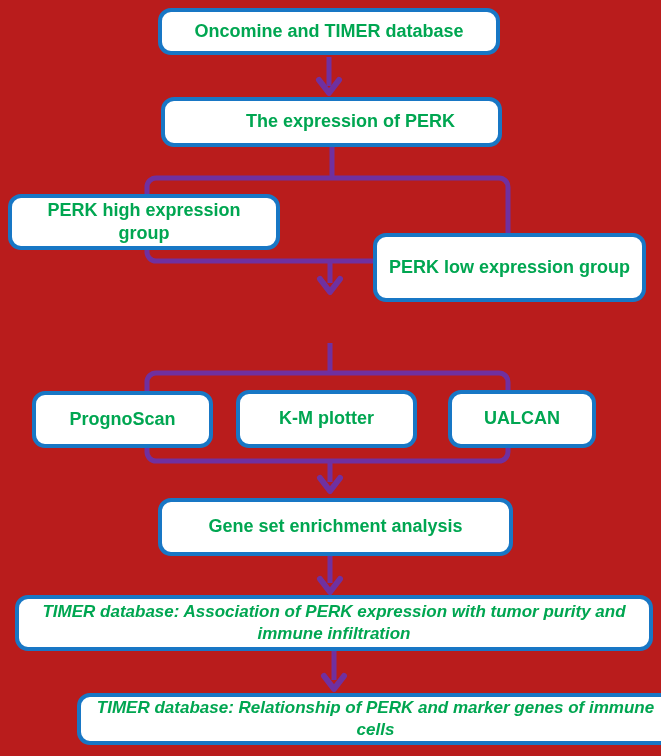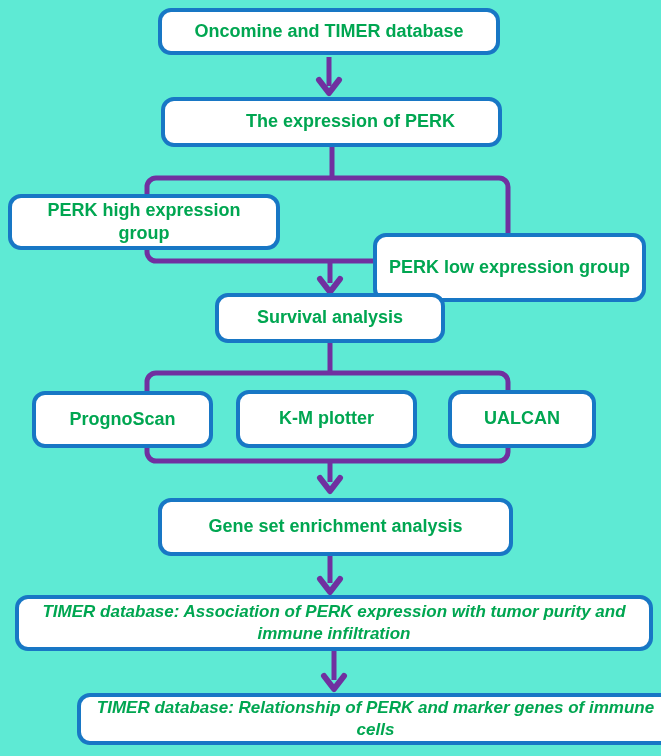--- a/index.html
+++ b/index.html
@@ -1,20 +1,20 @@
 <!DOCTYPE html>
 <html><head>
 <meta charset="utf-8">
 <style>
   html, body { margin: 0; padding: 0; background: #ffffff; }
   .stage {
     position: relative;
     width: 661px;
     height: 756px;
-    background: #5eead4;
+    background: #b91c1c;
     font-family: "Liberation Sans", "DejaVu Sans", sans-serif;
     overflow: hidden;
   }
   .connector-layer {
     position: absolute;
     left: 0; top: 0;
     z-index: 1;
   }
   .connector-layer path, .connector-layer rect {
     fill: none;
@@ -85,21 +85,20 @@
     <path class="head" d="M320,579 L330,592 L340,579"></path>
 
     <path d="M334,651 V680"></path>
     <path class="head" d="M324,676 L334,689 L344,676"></path>
   </svg>
 
   <div class="node n0">Oncomine and TIMER database</div>
   <div class="node n1">The expression of PERK</div>
   <div class="node n2">PERK high expression group</div>
   <div class="node n3">PERK low expression group</div>
-  <div class="node n4">Survival analysis</div>
   <div class="node n5">PrognoScan</div>
   <div class="node n6">K-M plotter</div>
   <div class="node n7">UALCAN</div>
   <div class="node n8">Gene set enrichment analysis</div>
   <div class="node n9 wide">TIMER database: Association of PERK expression with tumor purity and immune infiltration</div>
   <div class="node n10 wide">TIMER database: Relationship of PERK and marker genes of immune cells</div>
 
 </div>
 
 </body></html>

